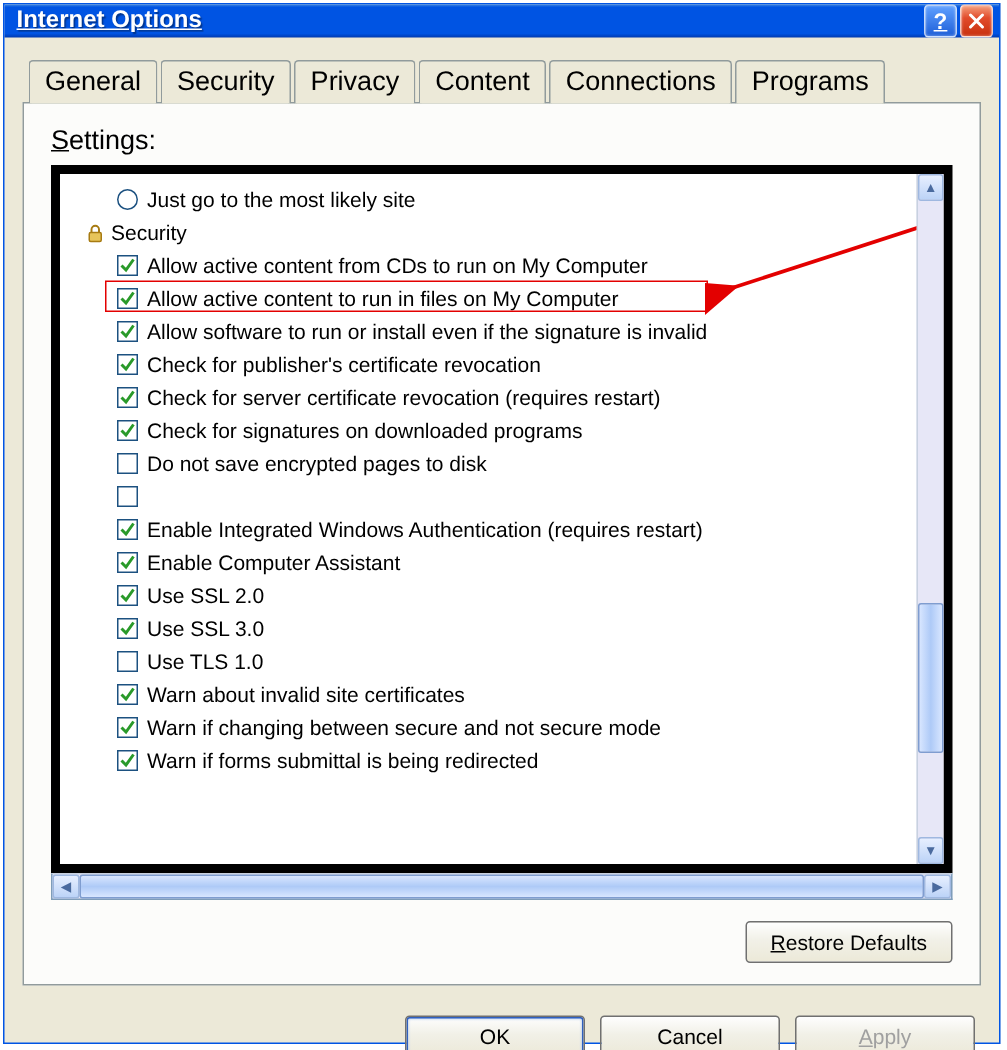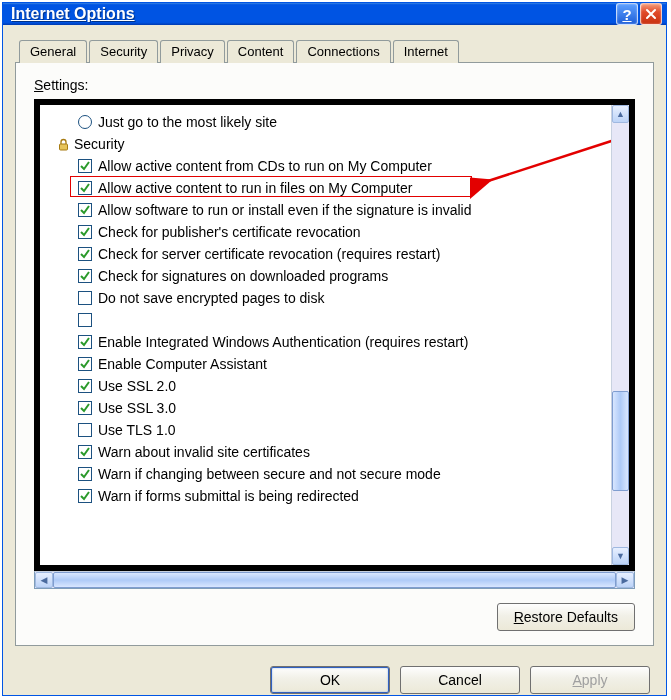--- a/index.html
+++ b/index.html
@@ -61,21 +61,21 @@
     z-index:2;
   }
   .tab {
     padding: 3px 10px 4px 10px;
     background:#ece9d8;
     border:1px solid #919b9c;
     border-bottom:none;
     border-top-left-radius:3px;
     border-top-right-radius:3px;
     margin-right:2px;
-    font-size:13px;
+    font-size:18px;
     position:relative;
     top:1px;
     cursor:default;
     text-align:center;
   }
   .tab.active {
     background:#fcfcfa;
     border-color:#919b9c;
     top:0;
     padding-top:4px;
@@ -94,21 +94,21 @@
     background:#fcfcfa;
     flex:1;
     margin-top:0;
     padding: 14px 18px 14px 18px;
     display:flex; flex-direction:column;
     position:relative;
     z-index:1;
   }
   .settings-label {
     margin-bottom:6px;
-    font-size:14px;
+    font-size:18px;
   }
   .settings-label .ul { text-decoration: underline; }
   .listwrap {
     border:6px solid #000000;
     background:#fff;
     position:relative;
     height:472px;
     display:flex;
   }
   .listinner {
@@ -230,21 +230,21 @@
     </div>
   </div>
 
   <div class="client">
     <div class="tabstrip" id="tabstrip">
         <div class="tab">General</div>
         <div class="tab">Security</div>
         <div class="tab">Privacy</div>
         <div class="tab">Content</div>
         <div class="tab">Connections</div>
-        <div class="tab">Internet</div>
+        <div class="tab">Programs</div>
       </div>
 
     <div class="tabpanel">
       <div class="settings-label"><span class="ul">S</span><span id="settings-rest">ettings:</span></div>
 
       <div class="listwrap">
         <div class="listinner" id="listinner">
 
           <div class="row ">
               <span class="radio"></span>

